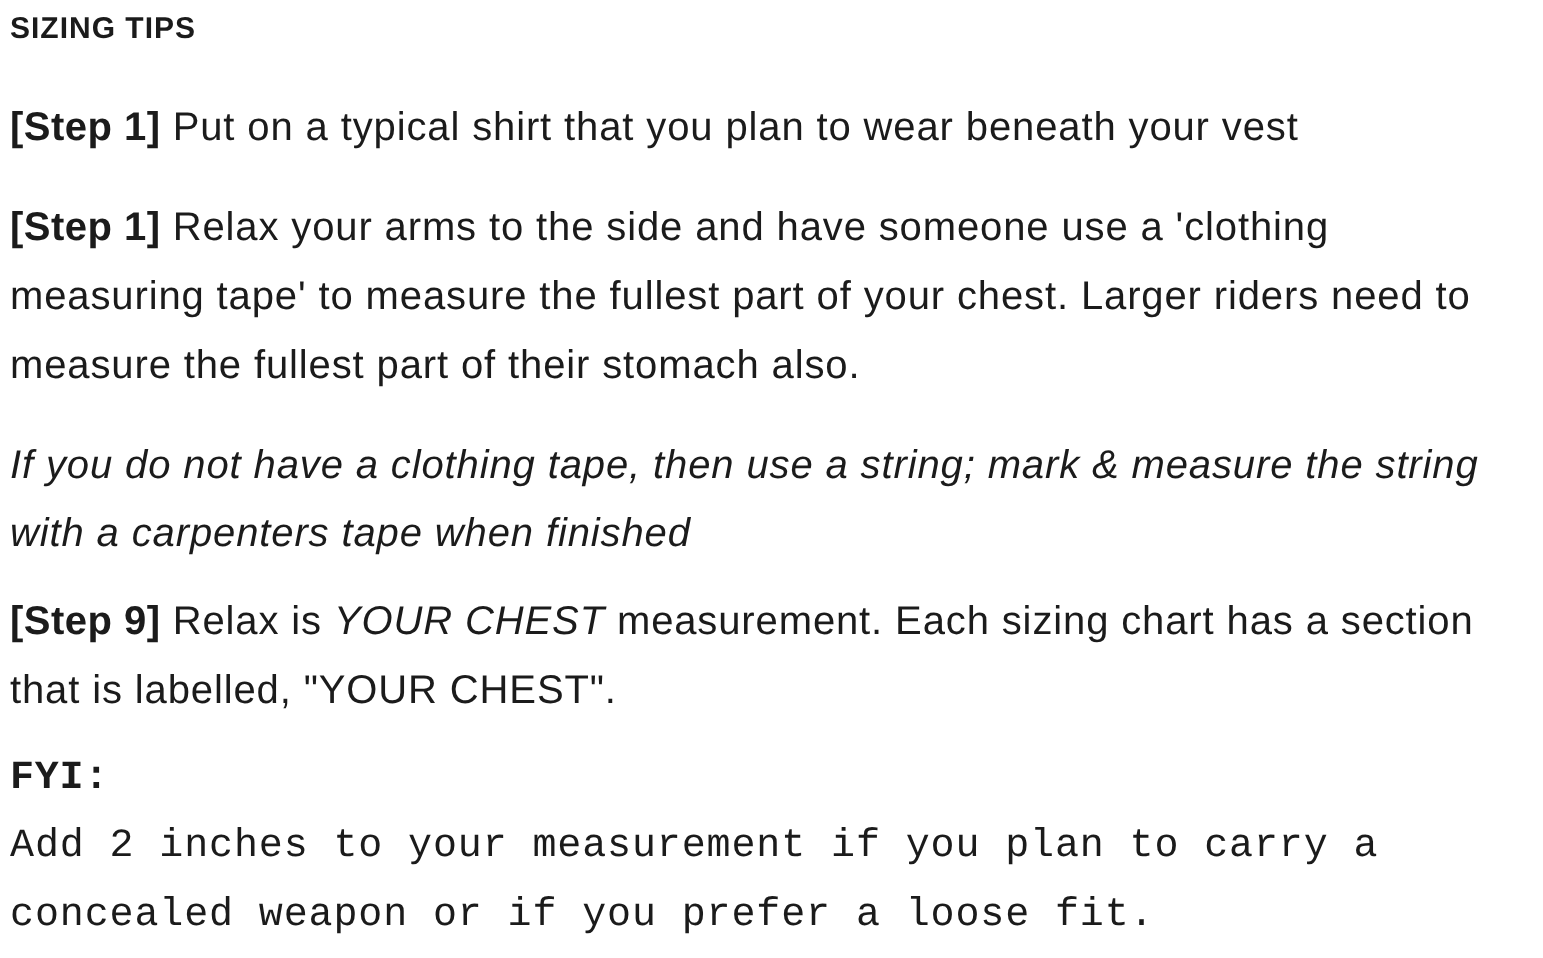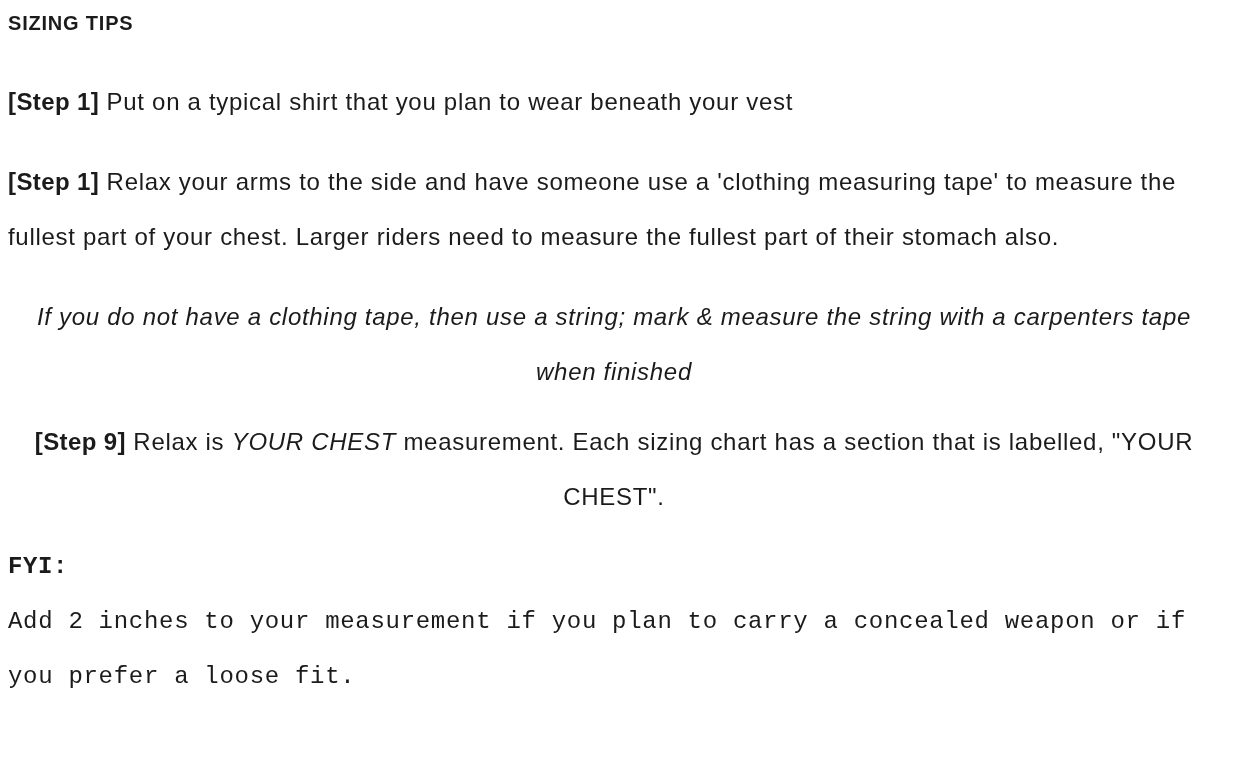--- a/index.html
+++ b/index.html
@@ -13,36 +13,35 @@
     overflow: hidden;
     font-family: "Liberation Sans", sans-serif;
     color: #1b1b1b;
   }
   .doc {
     box-sizing: border-box;
     width: 1226px;
     padding: 2px 6px 0 8px;
   }
   .title {
-    font-size: 20px;
+    font-size: 24px;
     font-weight: 700;
     letter-spacing: 0.8px;
     line-height: 42px;
     margin: 0 0 30px 0;
   }
   p.body-par {
-    font-size: 24px;
+    font-size: 32px;
     font-weight: 300;
     letter-spacing: 0.7px;
     line-height: 55px;
     margin: 0 0 25px 0;
   }
   p.body-par.tight {
     margin-bottom: 15px;
-    text-align: center;
   }
   p.body-par:last-child {
     margin-bottom: 0;
     font-family: Liberation Mono, monospace;
   }
   .step-label {
     font-weight: 700;
     letter-spacing: 0.4px;
   }
   .italic-run {

